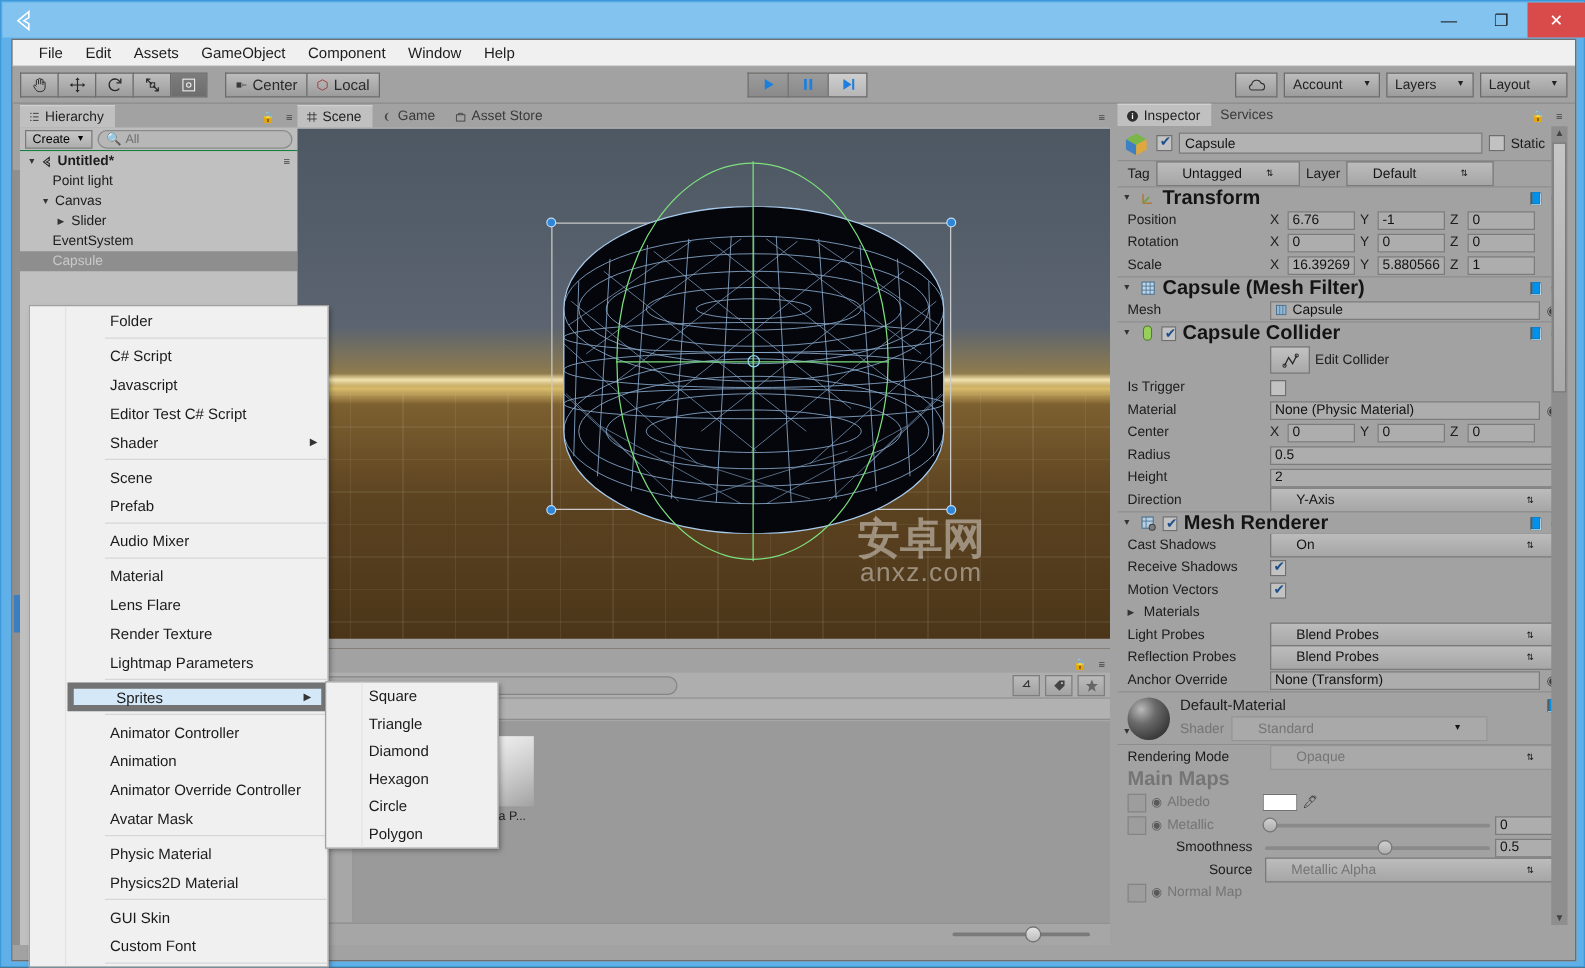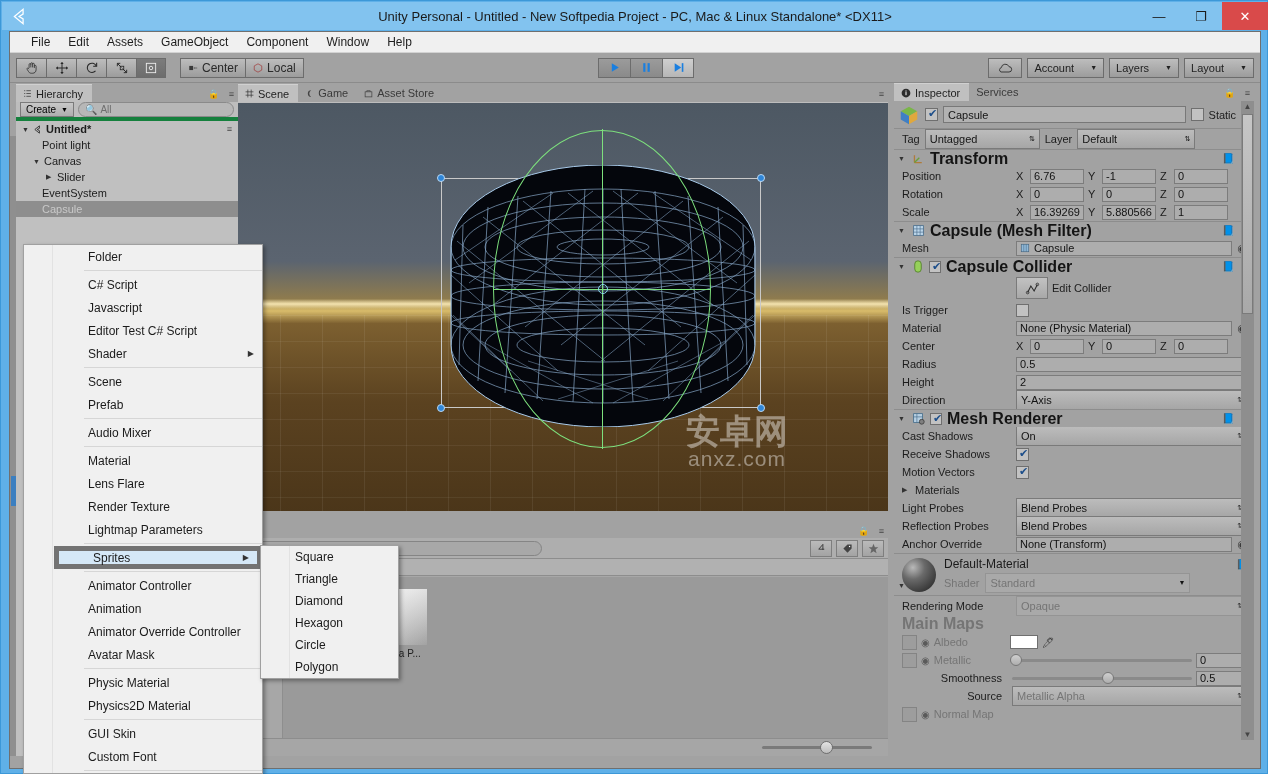--- a/index.html
+++ b/index.html
@@ -94,21 +94,21 @@
   .tabmenu-icon { position: absolute; right: 4px; bottom: 3px; font-size: 9px; color: #444; }
   .lock-icon { position: absolute; right: 18px; bottom: 3px; font-size: 9px; color: #444; }
 
   
   #hierarchy {
     position: absolute; left: 6px; top: 0; width: 222px; bottom: 0;
     background: #c0c0c0;
   }
   #hier-toolbar {
     height: 19px; background: #bdbdbd; display: flex; align-items: center;
-    gap: 4px; padding: 0 4px; border-bottom: 4px solid #15803d;
+    gap: 4px; padding: 0 4px; border-bottom: 1px solid #15803d;
   }
   .minibtn {
     height: 15px; padding: 0 5px; background: linear-gradient(#c8c8c8,#aeaeae);
     border: 1px solid #7a7a7a; font-size: 10px; display: flex; align-items: center; gap: 5px;
   }
   .searchbox {
     flex: 1; height: 15px; background: #b7b7b7; border: 1px solid #8a8a8a;
     border-radius: 8px; display: flex; align-items: center; padding: 0 6px;
     font-size: 10px; color: #6e6e6e; gap: 3px;
   }
@@ -243,21 +243,21 @@
   .cbox.checked::after {
     content: "✔"; position: absolute; left: 0; top: -2px; width: 13px; text-align: center;
     font-size: 11px; color: #1d4e8a;
   }
   .static-lbl { font-size: 11px; color: #1c1c1c; }
   .tag-row { height: 20px; display: flex; align-items: center; gap: 5px; padding: 0 6px 0 8px; }
   .lbl { font-size: 11px; color: #1c1c1c; }
   .selectbox {
     height: 20px; background: linear-gradient(#bcbcbc,#a6a6a6); border: 1px solid #7a7a7a;
     display: flex; align-items: center; justify-content: space-between;
-    padding: 0 4px; font-size: 11px; color: #141414;
+    padding: 0 20px; font-size: 11px; color: #141414;
   }
   .comp-header {
     height: 18px; background: #a2a2a2; display: flex; align-items: center; gap: 5px;
     padding: 0 4px; border-top: 1px solid #8d8d8d; position: relative;
   }
   .comp-title { font-size: 16px; font-weight: bold; color: #141414; }
   .comp-icons { position: absolute; right: 5px; display: flex; gap: 5px; align-items: center; }
   .mini-icon { font-size: 10px; color: #3a3a3a; }
   .prow { height: 18px; display: flex; align-items: center; padding: 0 6px 0 8px; gap: 4px; }
   .prow .plabel { width: 110px; font-size: 11px; color: #1c1c1c; }
@@ -319,21 +319,20 @@
 <body>
 
 <div id="window">
 
   <div id="titlebar">
     <div id="unity-logo">
       <svg width="19" height="19" viewBox="0 0 24 24">
           <polygon points="3,12 14,3 14,9 9,12 14,15 14,21" fill="none" stroke="#ffffff" stroke-width="1.6"></polygon>
         </svg>
     </div>
-    <div id="title-text">Unity Personal - Untitled - New Softpedia Project - PC, Mac &amp; Linux Standalone* &lt;DX11&gt;</div>
     <div id="win-buttons">
       <div class="win-btn">—</div>
       <div class="win-btn">❐</div>
       <div class="win-btn close">✕</div>
     </div>
   </div>
 
   <div id="editor">
 
     <div id="menubar">

